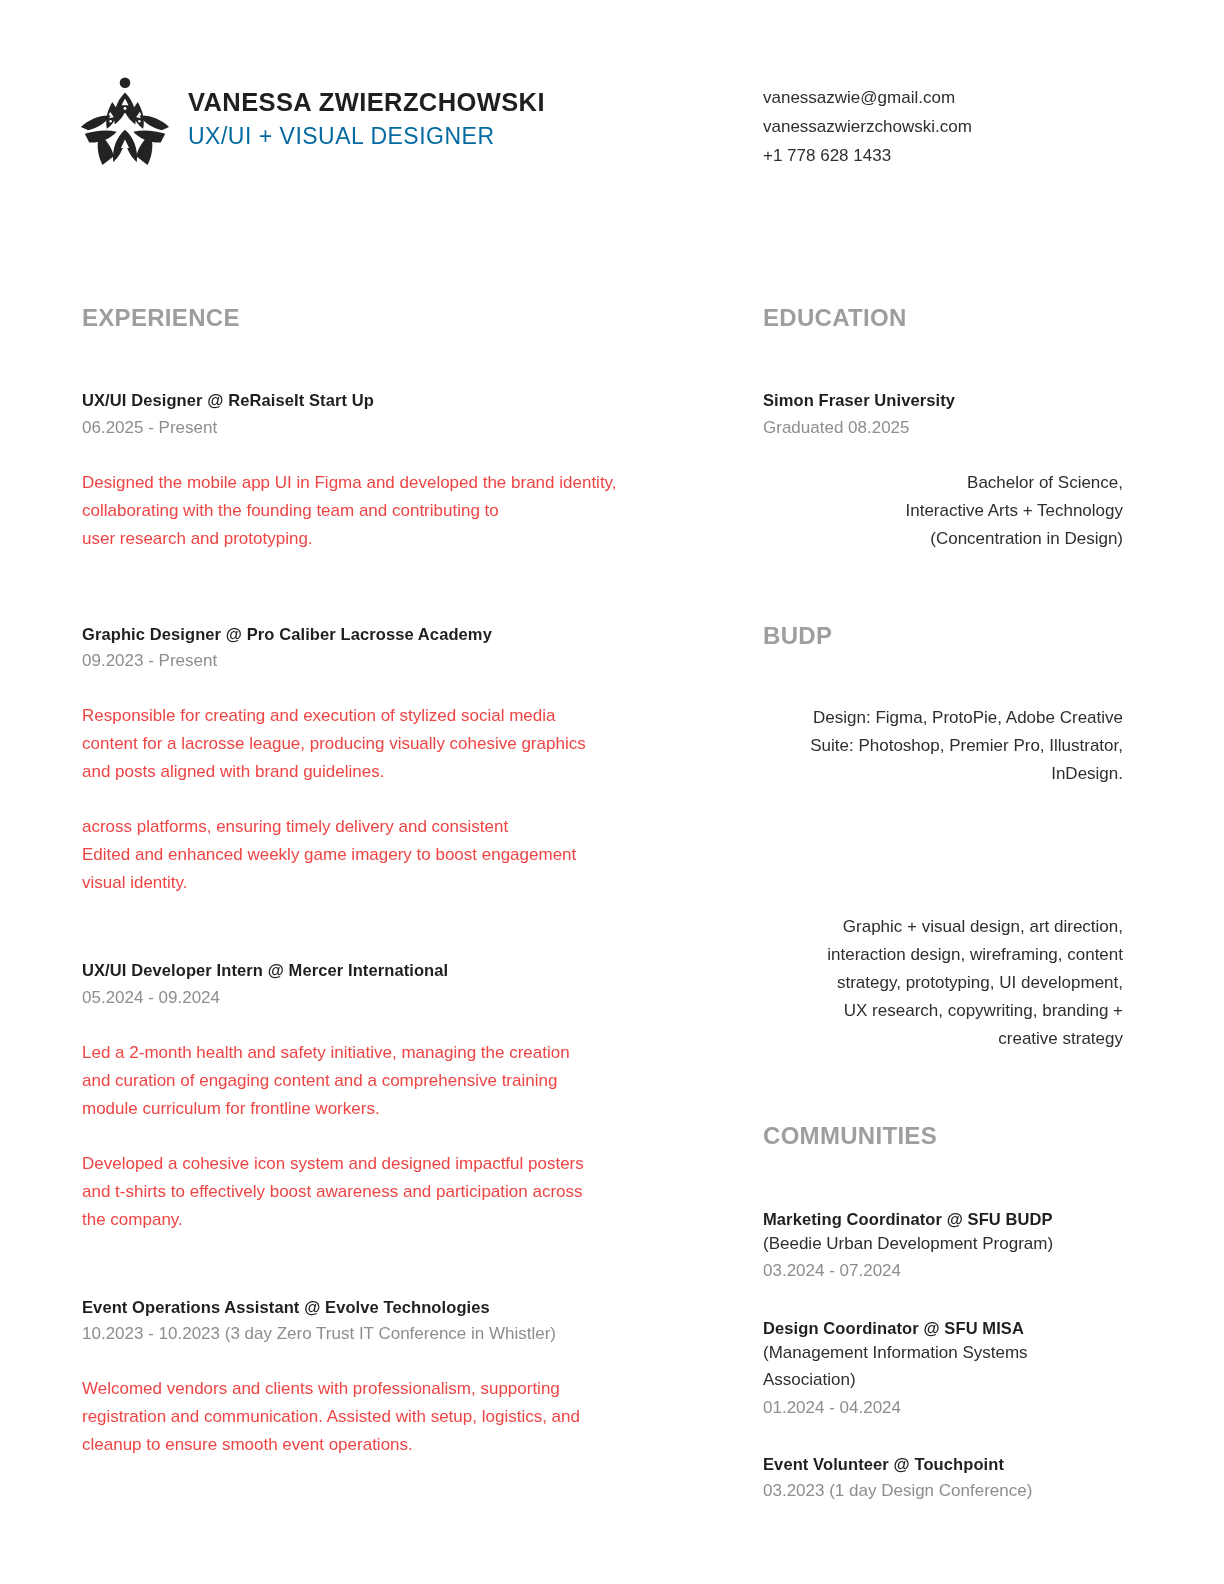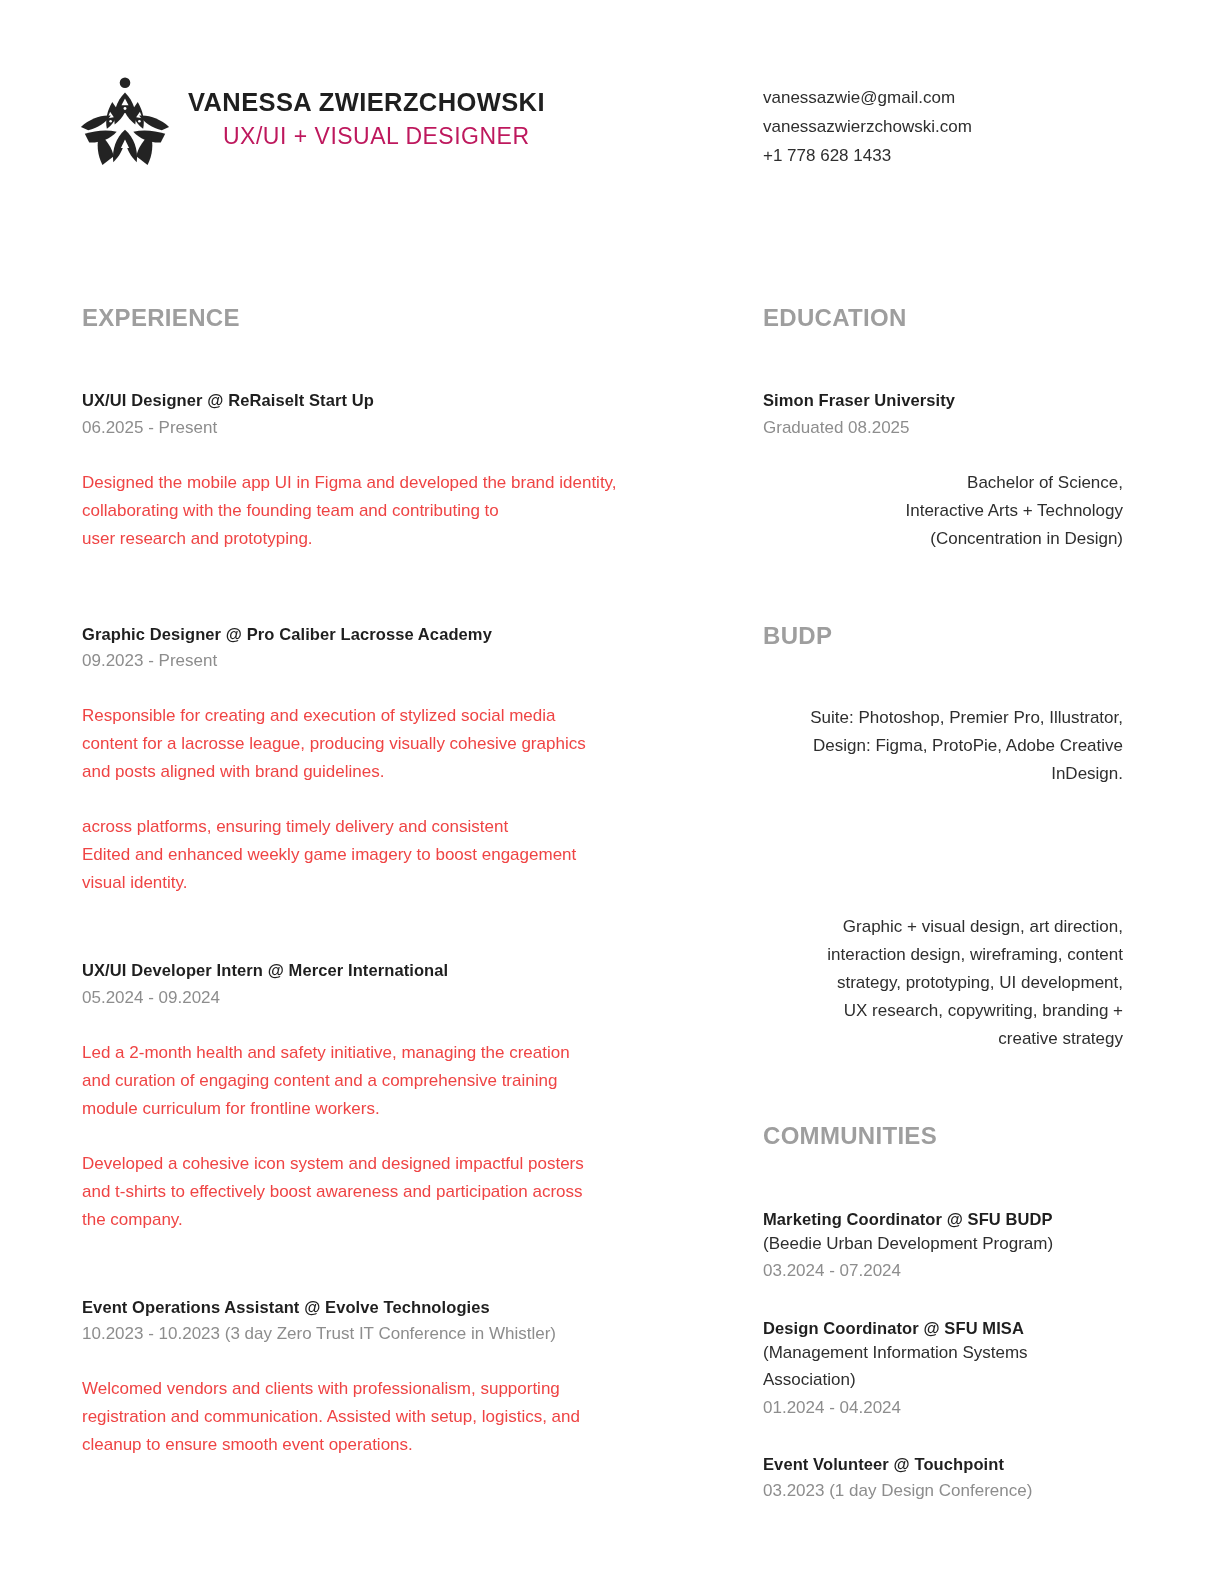--- a/index.html
+++ b/index.html
@@ -54,25 +54,24 @@
     font-weight: bold;
     letter-spacing: 0.4px;
     color: #1f1f1f;
     line-height: 1.18;
     white-space: nowrap;
   }
   .role {
     font-size: 23px;
     font-weight: normal;
     letter-spacing: 0.5px;
-    color: #be185d;
+    color: #0369a1;
     line-height: 1.25;
     margin-top: 5px;
     white-space: nowrap;
-    margin-left: 35px;
   }
 
   .contact {
     position: absolute;
     left: 763px;
     top: 83px;
     font-size: 17px;
     line-height: 29px;
     color: #2e2e2e;
   }
@@ -294,22 +293,22 @@
         <span class="ln">Interactive Arts + Technology</span>
         <span class="ln">(Concentration in Design)</span>
       </div>
     </div>
 
     <div class="gap-section"></div>
 
     <div class="section-title">BUDP</div>
     <div class="gap-section-head"></div>
     <div class="rt-body">
+      <span class="ln">Design: Figma, ProtoPie, Adobe Creative</span>
       <span class="ln">Suite: Photoshop, Premier Pro, Illustrator,</span>
-      <span class="ln">Design: Figma, ProtoPie, Adobe Creative</span>
       <span class="ln">InDesign.</span>
     </div>
 
     <div class="gap-section"></div>
 
     <div class="gap-section-head"></div>
     <div class="rt-body">
       <span class="ln">Graphic + visual design, art direction,</span>
       <span class="ln">interaction design, wireframing, content</span>
       <span class="ln">strategy, prototyping, UI development,</span>

